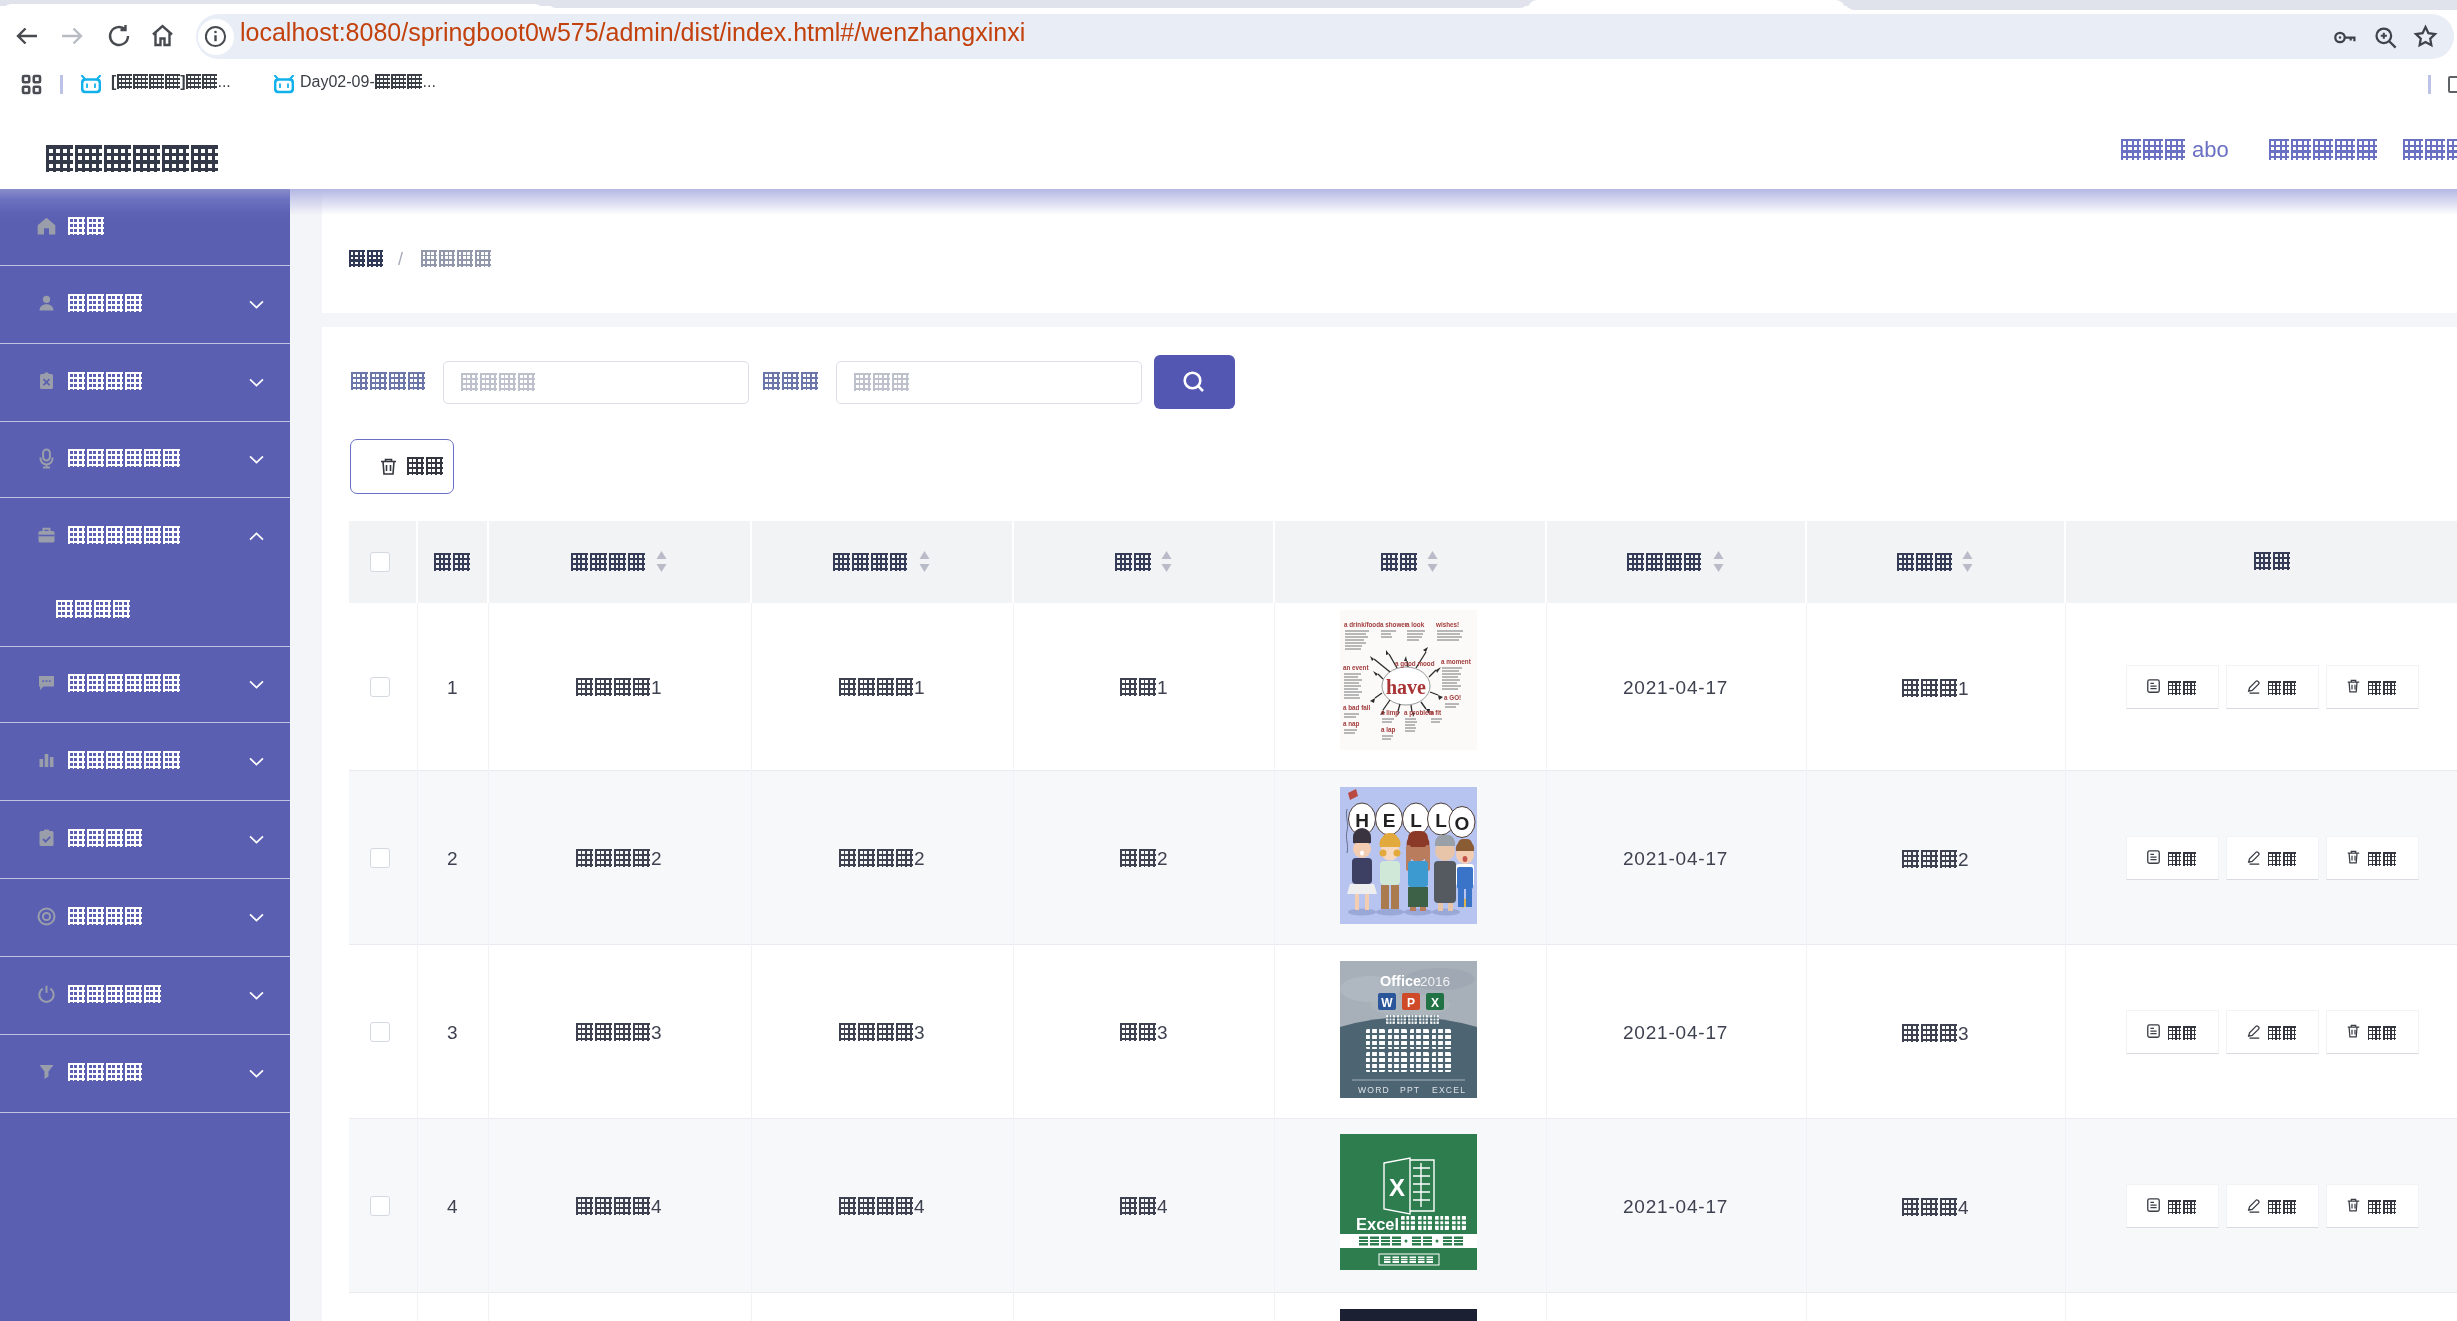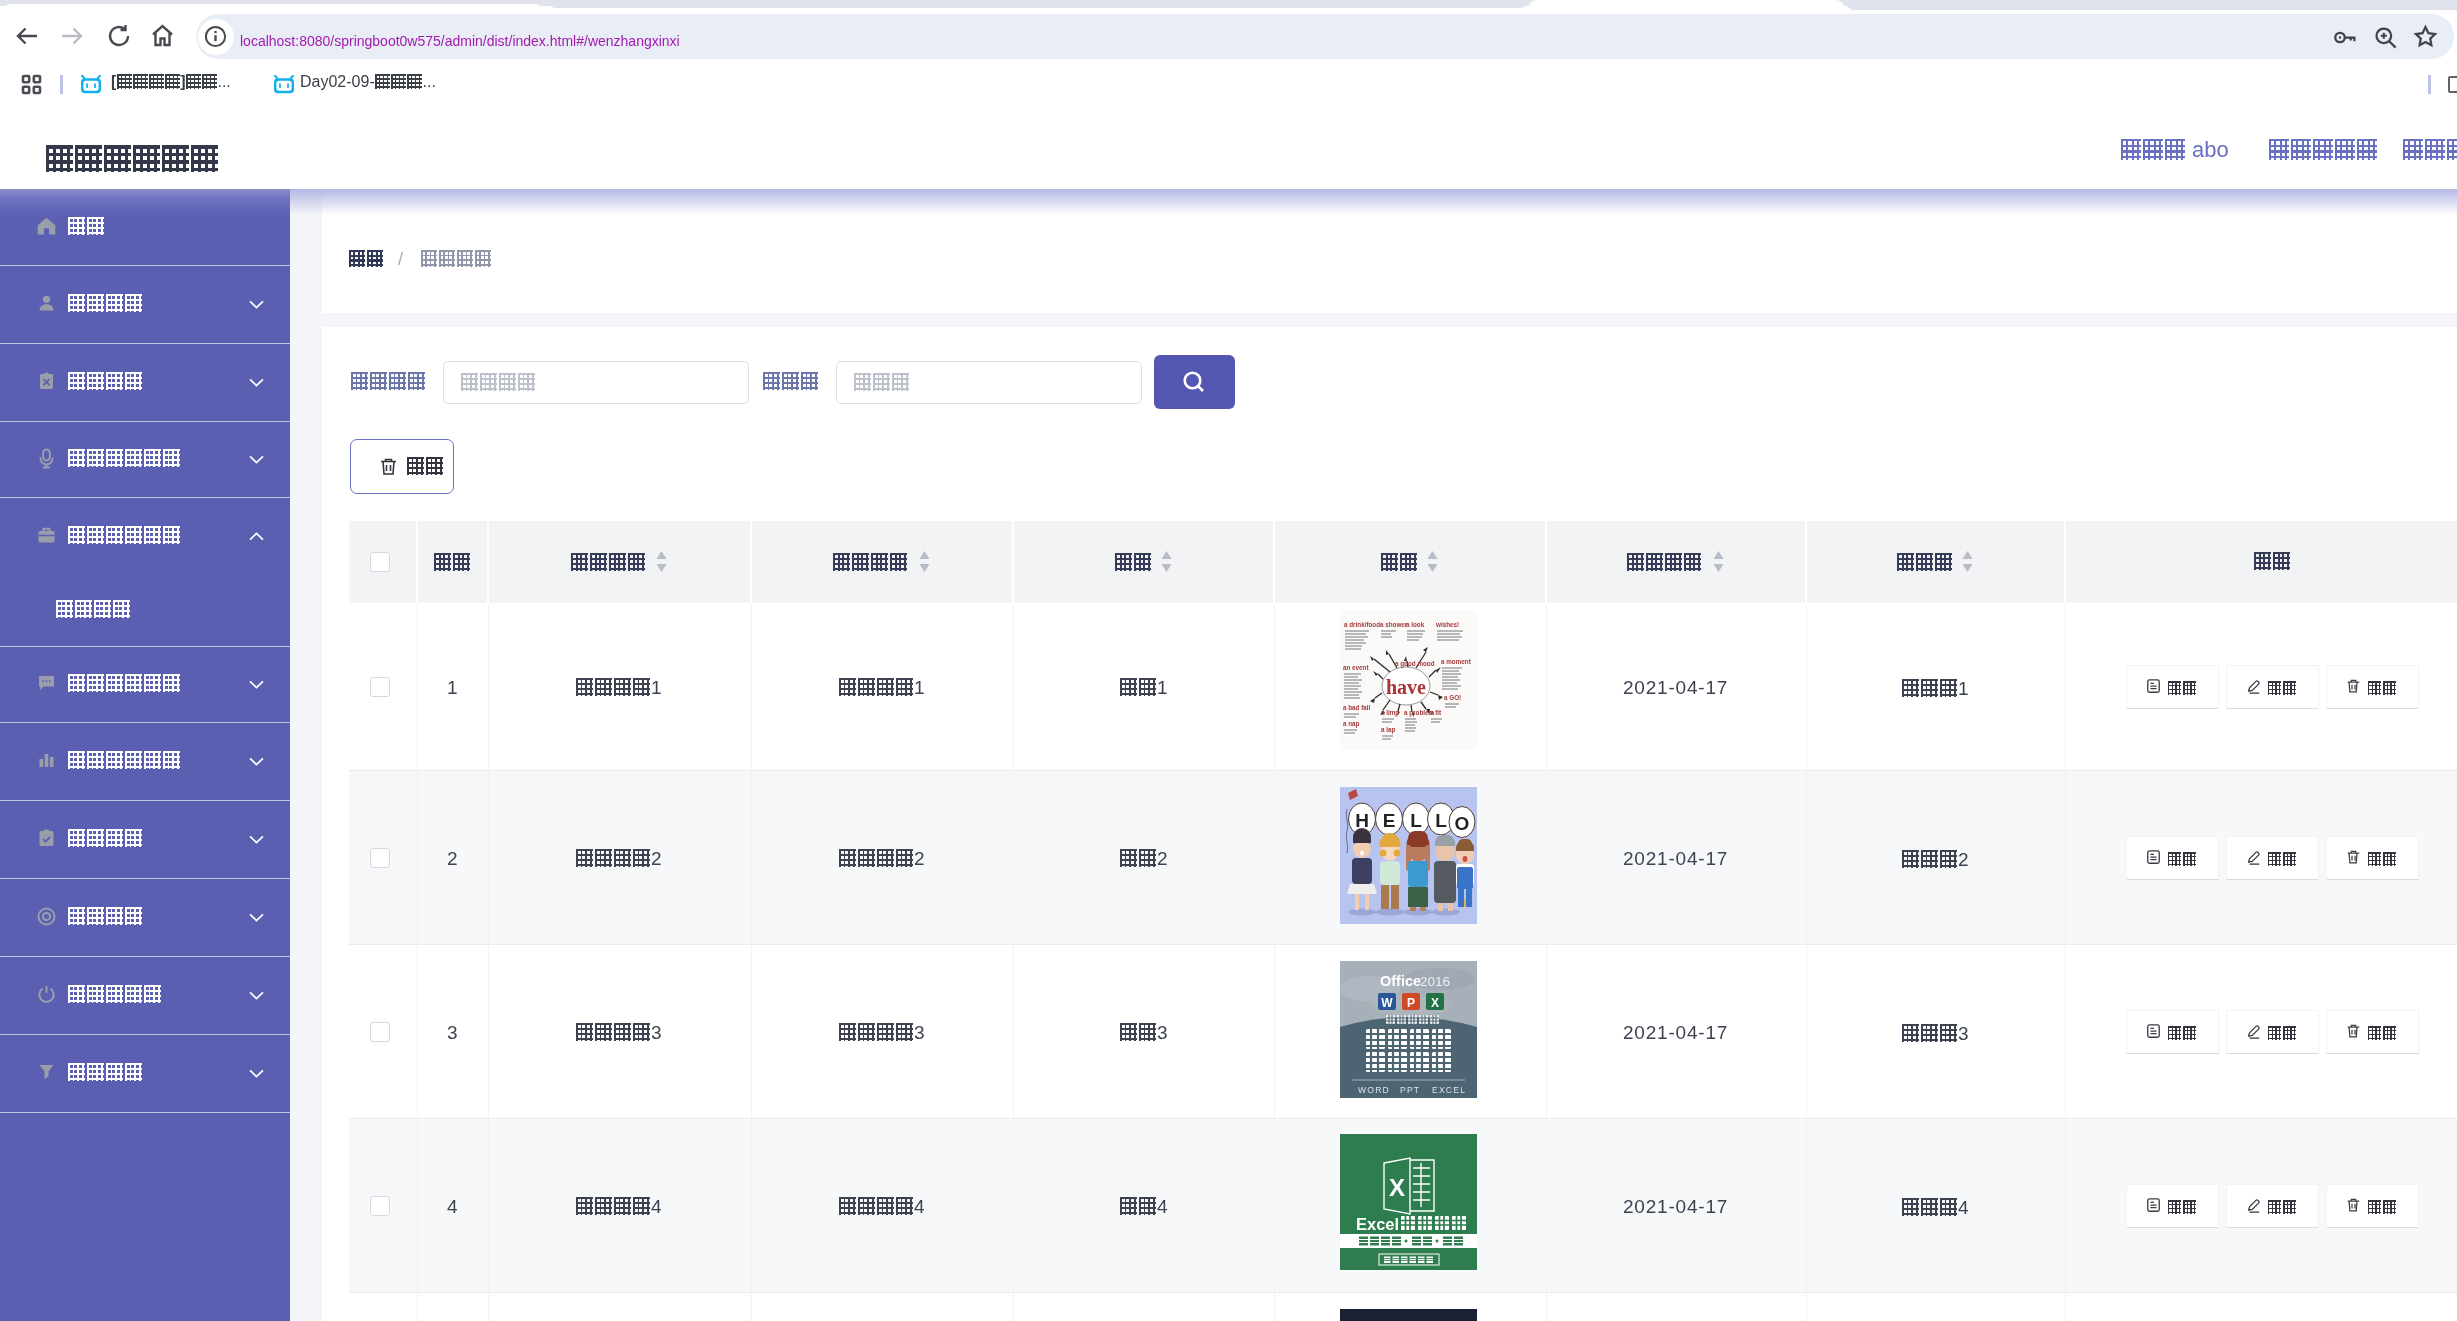--- a/index.html
+++ b/index.html
@@ -38,21 +38,21 @@
     <path d="M22 13a9 9 0 1 1-2.6-6.3M19.5 2v5h-5"></path>
   </svg>
 <svg class="abs" style="left:149px;top:22px" width="27" height="27" viewBox="0 0 27 27" fill="none" stroke="#474b50" stroke-width="2.4">
     <path d="M4 12.5L13.5 4l9.5 8.5M6.5 10.5V23h5v-6.5h4V23h5V10.5"></path>
   </svg>
 <svg class="abs" style="left:203px;top:24px" width="25" height="25" viewBox="0 0 25 25" fill="none" stroke="#474b50" stroke-width="2">
     <circle cx="12.5" cy="12.5" r="9.6"></circle>
     <path d="M12.5 11.2v6" stroke-width="2.4"></path>
     <circle cx="12.5" cy="8" r="1.3" fill="#474b50" stroke="none"></circle>
   </svg>
-<div class="abs" style="left:240px;top:33px;font-size:14px;letter-spacing:0;color:#a21caf">localhost:8080/springboot0w575/admin/dist/index.html#/wenzhangxinxi</div>
+<div class="abs" style="left:240px;top:18px;font-size:25px;letter-spacing:0;color:#c2410c">localhost:8080/springboot0w575/admin/dist/index.html#/wenzhangxinxi</div>
 
 <svg class="abs" style="left:2331px;top:24px" width="27" height="27" viewBox="0 0 24 24" fill="none" stroke="#3f4349" stroke-width="2">
     <circle cx="8" cy="12" r="4.2"></circle>
     <circle cx="8" cy="12" r="1.1" fill="#3f4349" stroke="none"></circle>
     <path d="M12.2 12h8.6v3.4M17.5 12v2.6"></path>
   </svg>
 <svg class="abs" style="left:2372px;top:24px" width="27" height="27" viewBox="0 0 24 24" fill="none" stroke="#3f4349" stroke-width="2">
     <circle cx="10.5" cy="10.5" r="6.5"></circle>
     <path d="M15.3 15.3L21 21"></path>
     <path d="M10.5 7.8v5.4M7.8 10.5h5.4" stroke-width="1.8"></path>

